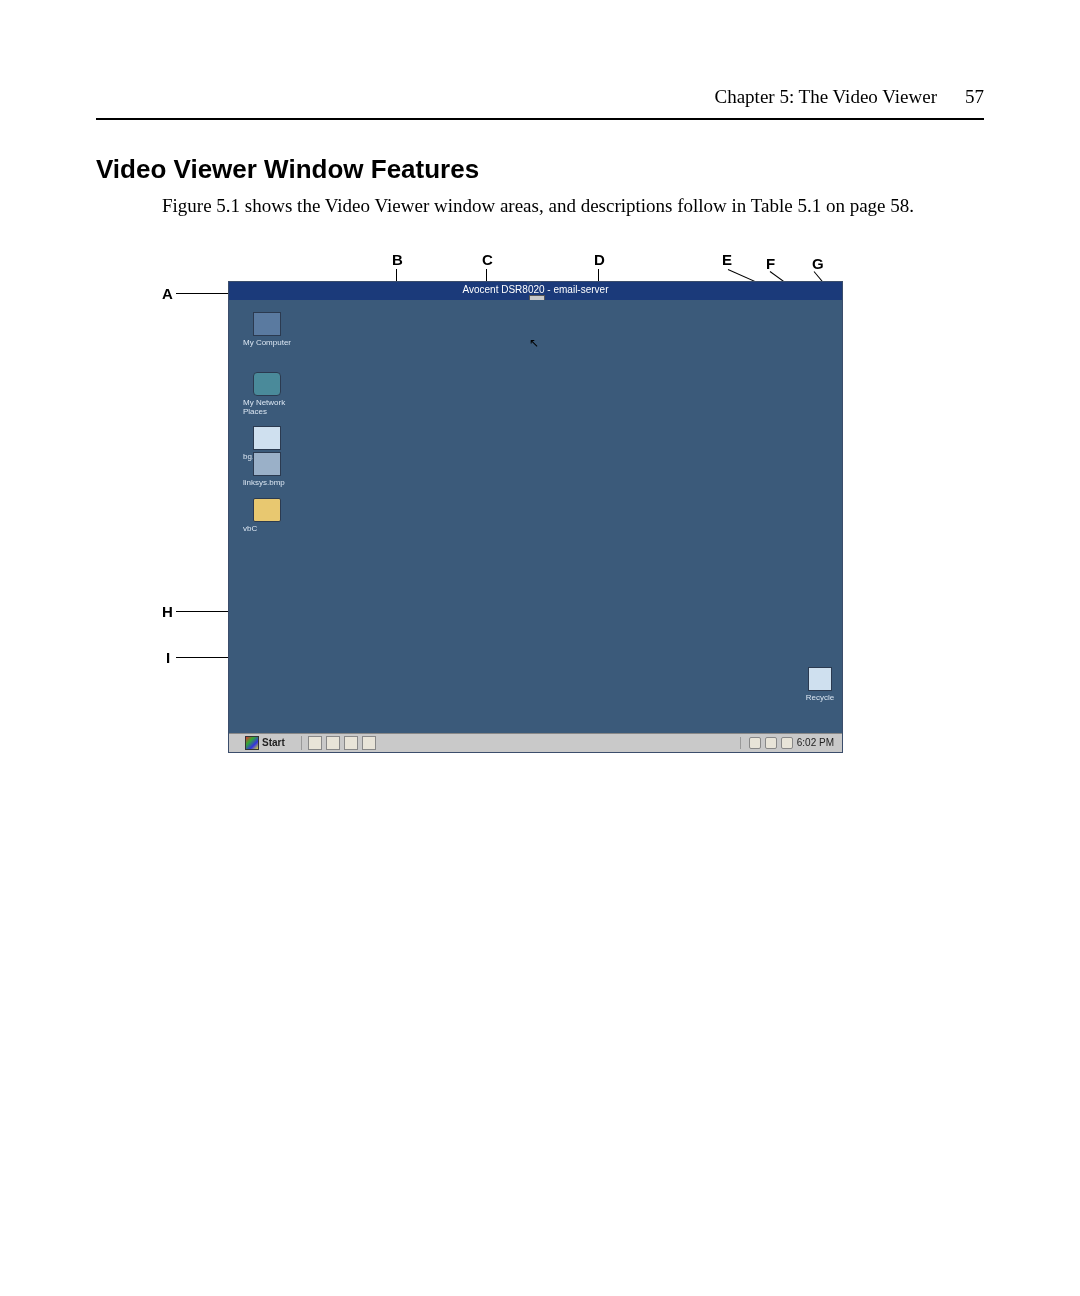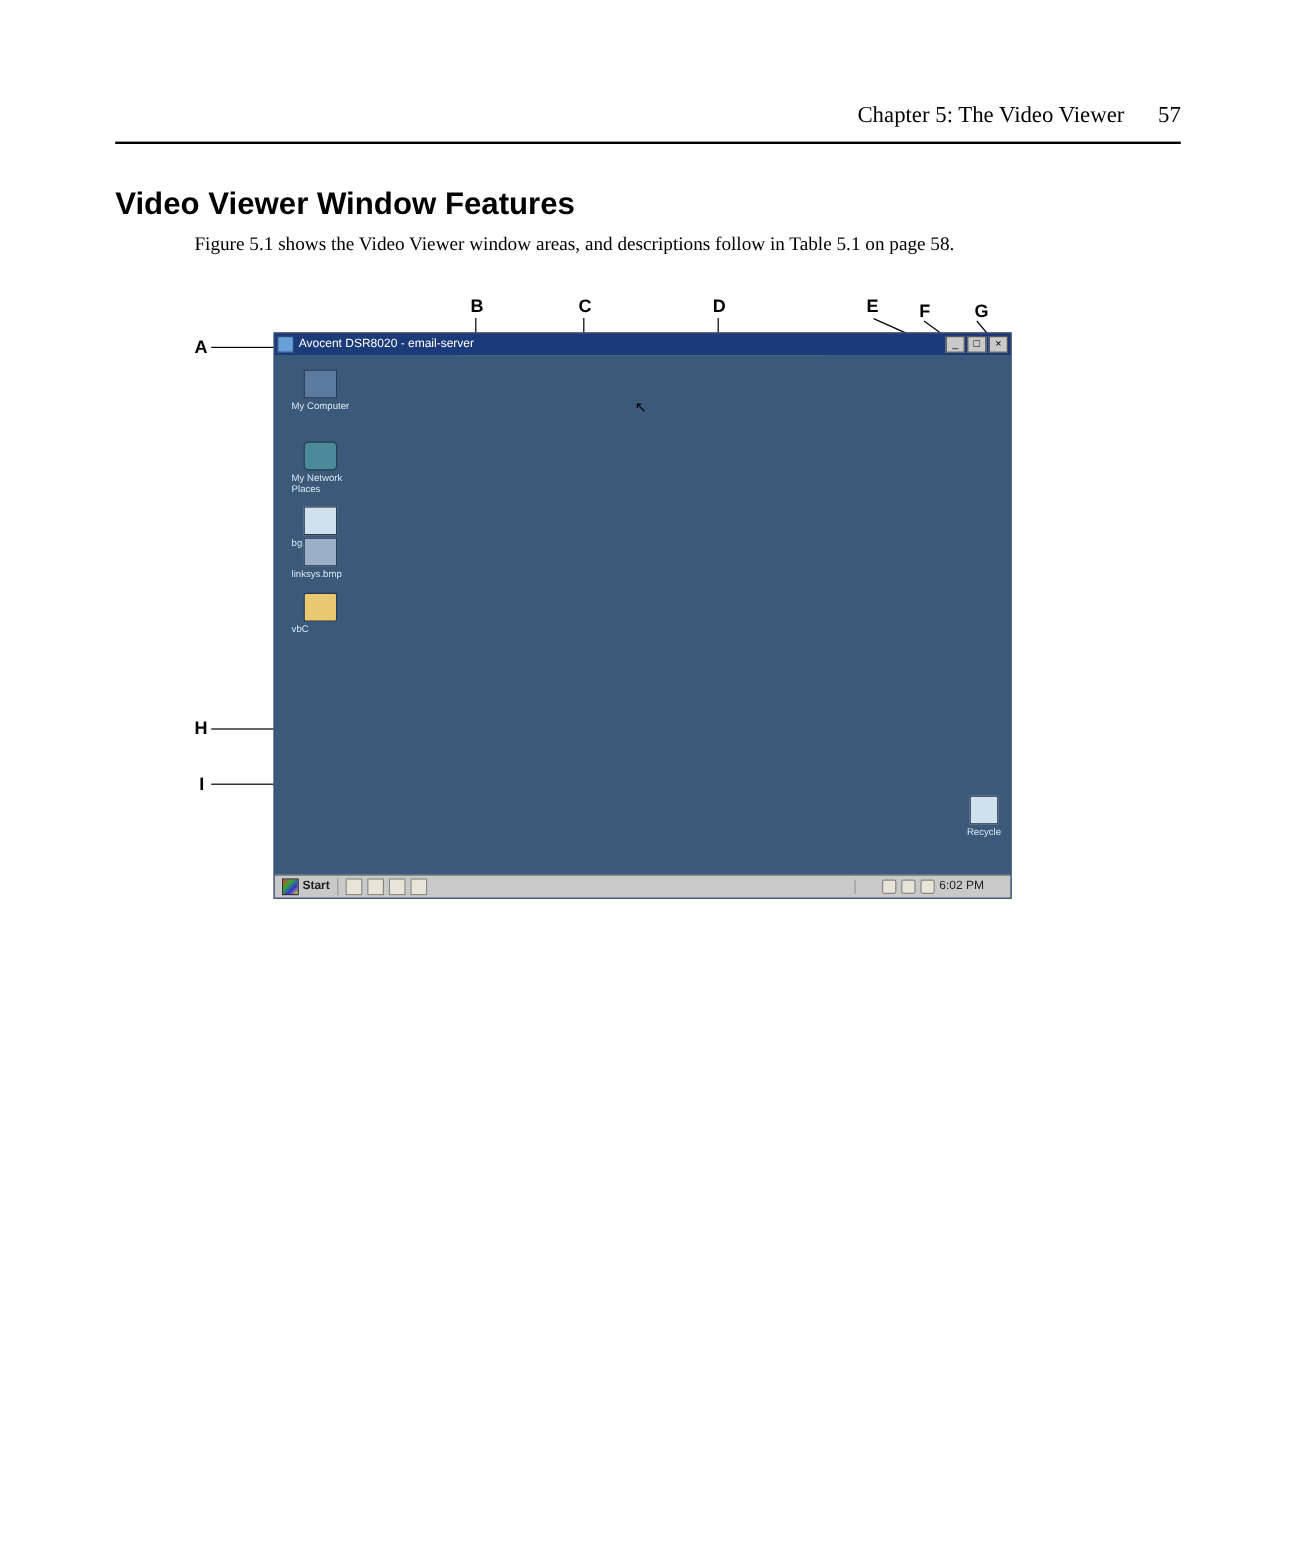--- a/index.html
+++ b/index.html
@@ -2,52 +2,52 @@
 <html><head>
 <meta charset="utf-8">
 <style>
   html,body{margin:0;padding:0;background:#fff;font-family:"Times New Roman",Times,serif;color:#000;}
   .page{width:1080px;height:1296px;position:relative;box-sizing:border-box;padding:66px 96px 0 96px;}
   .running-head{display:flex;justify-content:flex-end;align-items:baseline;font-size:19px;}
   .running-head .chap{margin-right:28px;margin-top:20px;}
   .running-head .pnum{font-weight:normal;}
   .rule{border:none;border-top:2px solid #000;margin:10px 0 34px 0;}
   h2.section{font-family:Arial,Helvetica,sans-serif;font-weight:bold;font-size:26px;margin:0 0 8px 0;}
-  p.intro{font-size:16px;margin:0 0 26px 66px;line-height:1.35;}
+  p.intro{font-size:19px;margin:0 0 26px 66px;line-height:1.35;}
   .figwrap{position:relative;height:560px;margin-left:66px;}
   .callout{position:absolute;font-family:Arial,Helvetica,sans-serif;font-weight:bold;font-size:15px;}
   .callout .line{position:absolute;background:#000;}
   
   .viewer{position:absolute;left:66px;top:36px;width:613px;height:470px;border:1px solid #3b4d6b;background:#3b5a7a;box-shadow:0 0 0 1px #1e2a3a inset;}
-  .titlebar{height:18px;background:linear-gradient(#1b3a7a,#1b3a7a);display:flex;align-items:center;padding:0 2px;font:10px Tahoma,Arial;color:#fff;}
+  .titlebar{height:18px;background:linear-gradient(#1b3a7a,#1b3a7a);display:flex;align-items:center;padding:0 2px;font:10px Tahoma,Arial;color:#fff;flex-direction:column;}
   .titlebar .ico{width:12px;height:12px;background:#6aa0d8;margin-right:4px;border:1px solid #2b4a7a;}
   .titlebar .spacer{flex:1;}
   .winbtn{width:14px;height:12px;background:#c9c9c9;margin-left:2px;border:1px solid #555;font:9px/10px Arial;color:#000;text-align:center;}
   .menubar{position:absolute;left:152px;top:18px;width:300px;background:#e6e3da;border:1px solid #8a8a8a;display:flex;align-items:center;font:10px Tahoma,Arial;color:#222;padding:1px 2px;gap:8px;}
   .menubar .pin{width:10px;height:10px;background:#4a7;border-radius:2px;margin-right:2px;}
   .menubar .sep{width:1px;height:12px;background:#aaa;}
   .menubar .tb{display:flex;gap:4px;}
   .menubar .tb i{width:12px;height:12px;background:#cfd6c8;border:1px solid #8a8a8a;display:inline-block;}
   .menubar .tb i.red{background:#d23;}
   .desktop{position:absolute;left:0;top:18px;right:0;bottom:18px;background:#3b5a7a;}
   .dicon{position:absolute;left:14px;width:48px;font:8px Tahoma,Arial;color:#dbe6f2;}
   .dicon .g{width:26px;height:22px;margin:0 auto 2px;background:#5a7aa0;border:1px solid #2b3a50;}
   .dicon.net .g{background:#4a8a9a;border-radius:4px;}
   .dicon.doc .g{background:#cfe0ef;}
   .dicon.bmp .g{background:#9ab0c8;}
   .dicon.folder .g{background:#e8c870;border-radius:2px;}
   .recycle{position:absolute;right:4px;bottom:32px;width:36px;text-align:center;font:8px Tahoma,Arial;color:#dbe6f2;}
   .recycle .g{width:22px;height:22px;margin:0 auto 2px;background:#cfe0ef;border:1px solid #2b3a50;}
   .cursor{position:absolute;left:300px;top:36px;font-size:12px;color:#000;}
   .taskbar{position:absolute;left:0;right:0;bottom:0;height:18px;background:#c9c9c9;border-top:1px solid #888;display:flex;align-items:center;font:10px Tahoma,Arial;color:#222;}
-  .taskbar .start{display:flex;align-items:center;gap:3px;padding:0 6px;border-right:1px solid #999;font-weight:bold;}
+  .taskbar .start{display:flex;align-items:center;gap:3px;padding:0 16px;border-right:1px solid #999;font-weight:bold;}
   .taskbar .start:before{content:"";width:12px;height:12px;background:linear-gradient(135deg,#d33,#3a3,#33d,#dd3);border:1px solid #333;}
   .taskbar .ql{display:flex;gap:4px;padding:0 6px;}
   .taskbar .ql i{width:12px;height:12px;border:1px solid #888;background:#e8e4d8;display:inline-block;}
-  .taskbar .tray{margin-left:auto;display:flex;align-items:center;gap:4px;padding:0 22px;border-left:1px solid #999;}
+  .taskbar .tray{margin-left:auto;display:flex;align-items:center;gap:4px;padding:0 8px;border-left:1px solid #999;}
   .taskbar .tray i{width:10px;height:10px;border:1px solid #888;background:#e8e4d8;display:inline-block;border-radius:2px;}
   .caption{font-family:Arial,Helvetica,sans-serif;font-weight:bold;font-size:15px;margin:14px 0 0 130px;}
 </style>
 </head>
 <body>
 
 <div class="page">
 
   <div class="running-head">
     <span class="chap">Chapter 5: The Video Viewer</span>

